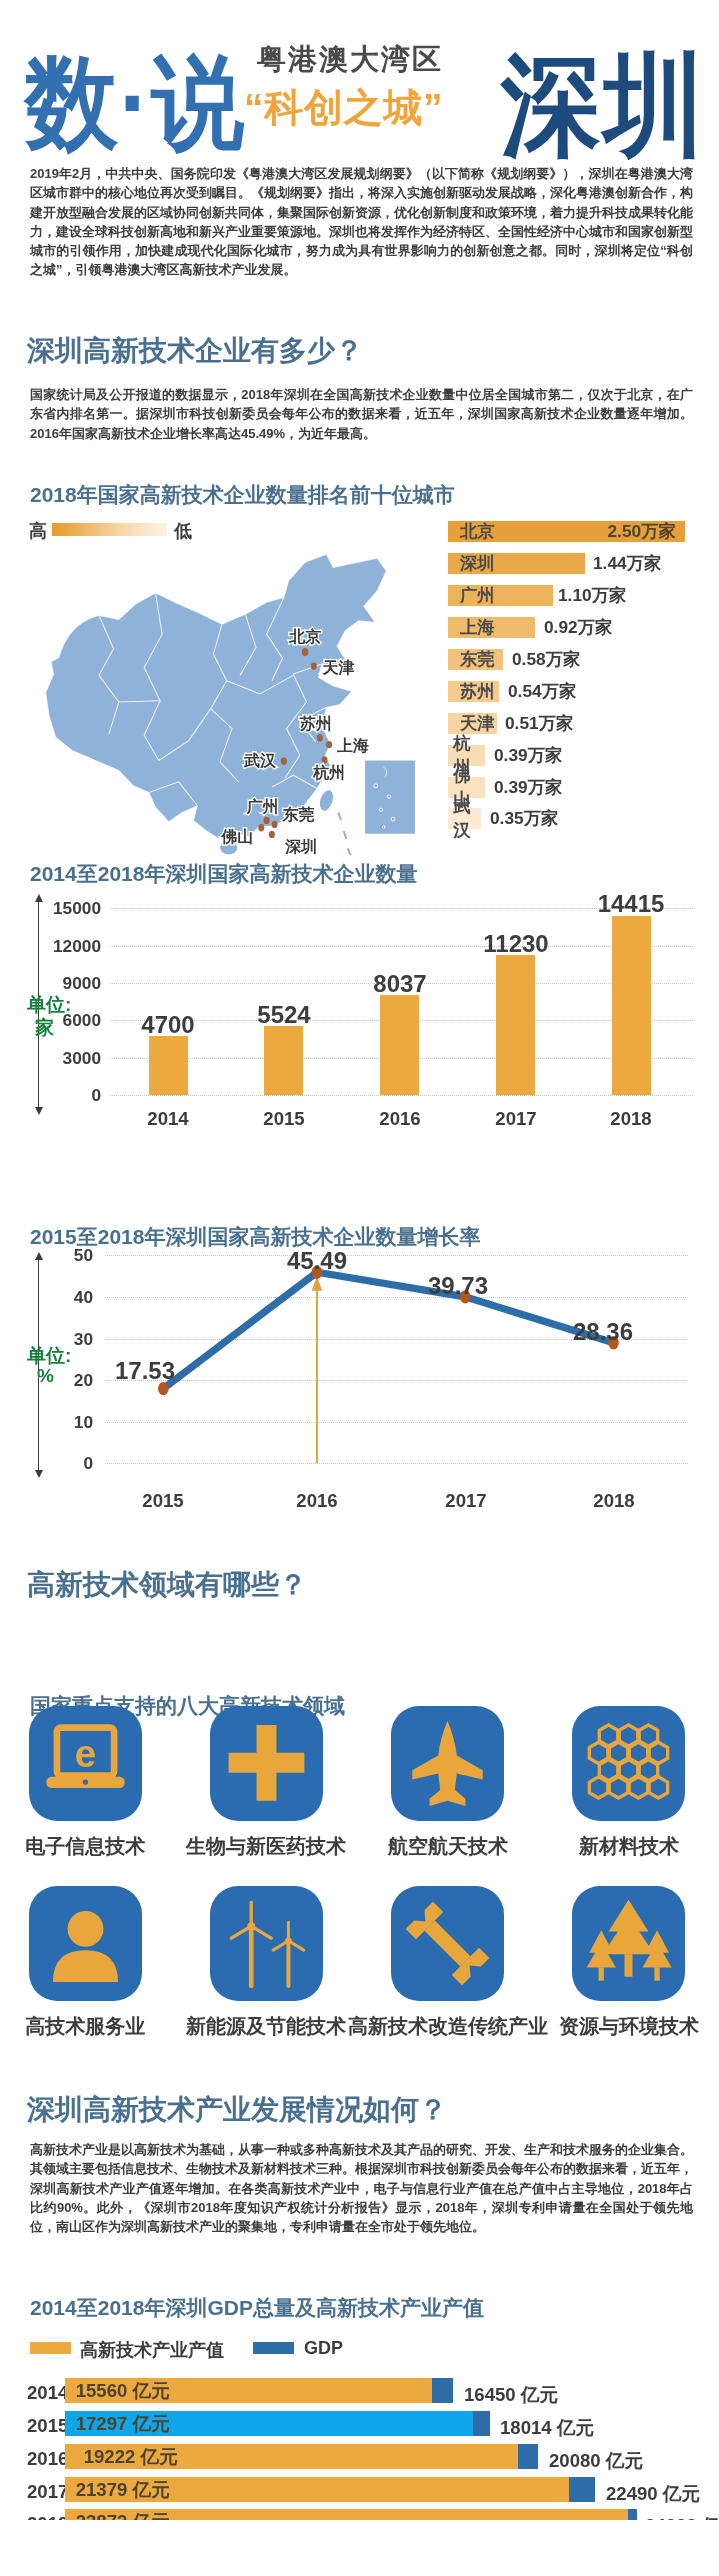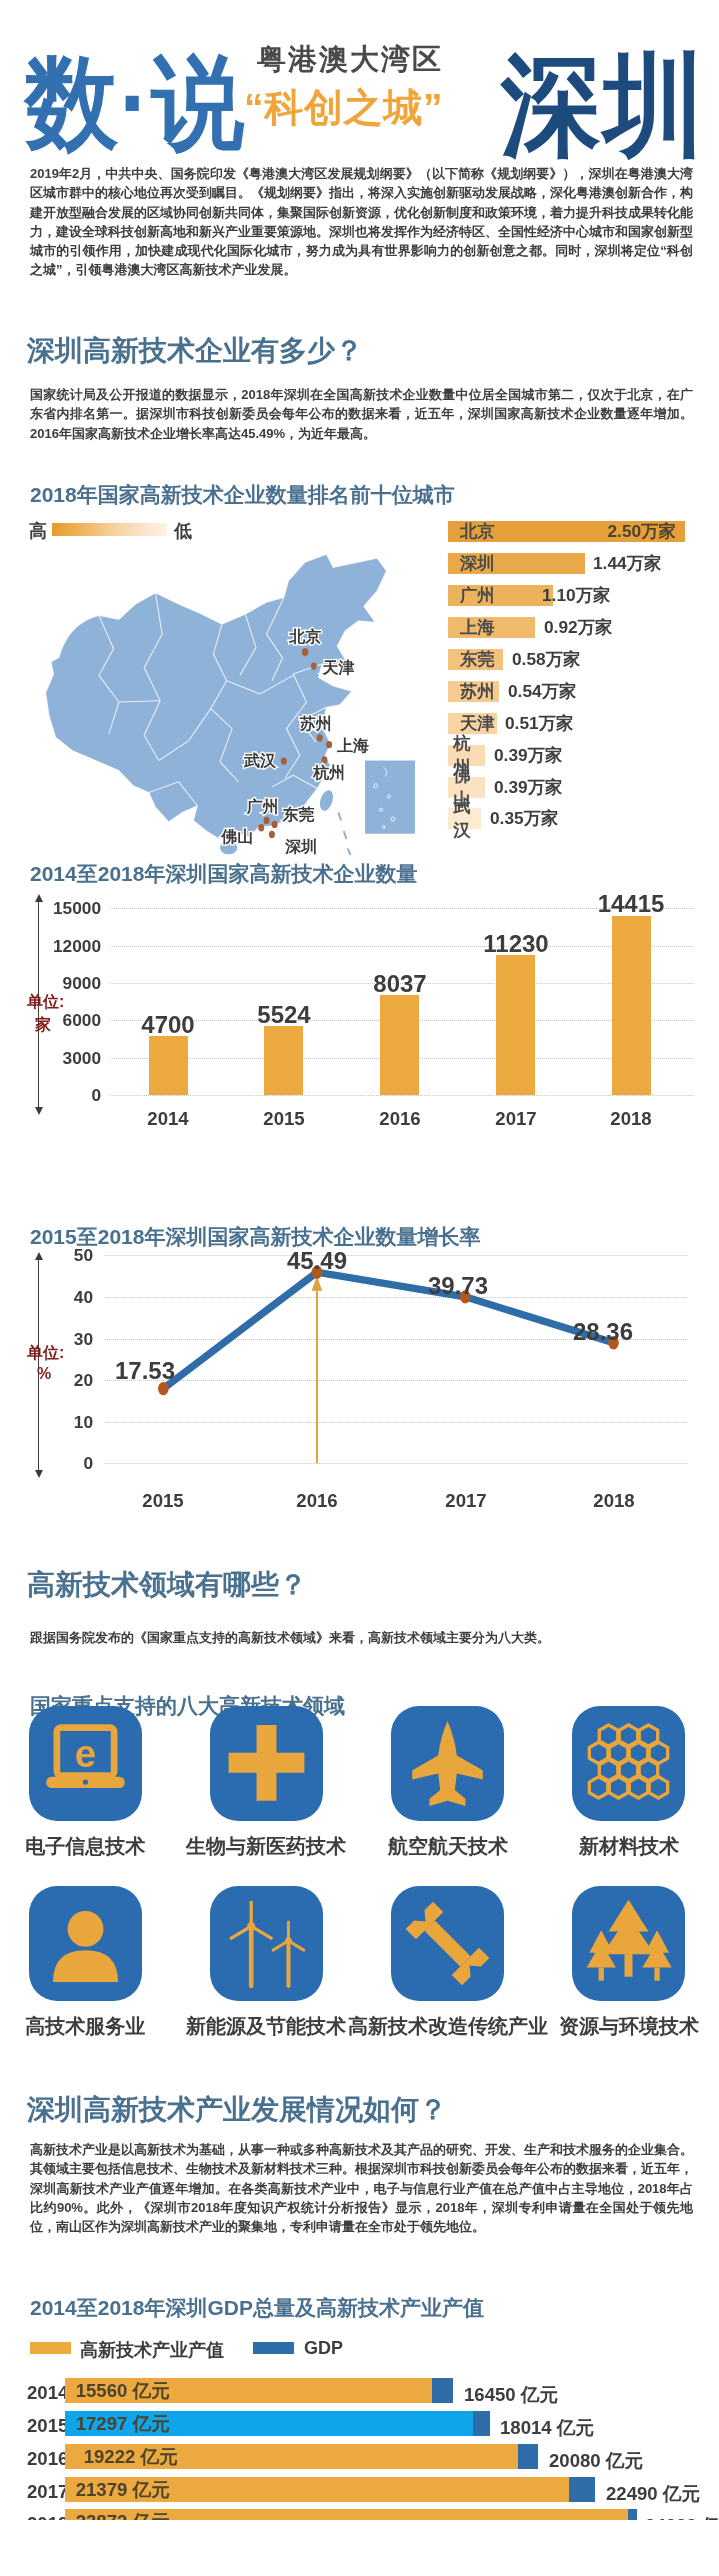--- a/index.html
+++ b/index.html
@@ -11,21 +11,21 @@
   .title-region{font-weight:bold;color:#4a4a4a;font-size:29px;letter-spacing:2px;}
   .title-quote{font-weight:bold;color:#efa53a;font-size:39px;letter-spacing:0.7px;}
   .para{font-size:13px;line-height:19.3px;font-weight:600;color:#3d3d3d;text-align:justify;}
   .h-section{font-size:28px;font-weight:bold;color:#49708f;}
   .h-chart{font-size:21px;font-weight:bold;color:#49708f;}
   .tick{font-size:17.3px;color:#3d3d3d;font-weight:600;text-align:right;}
   .gridline{border-top:1.3px dotted #c6c6c6;height:0;}
   .axis-line{width:1.3px;background:#3a3a3a;}
   .arrow-up{width:0;height:0;border-left:4px solid transparent;border-right:4px solid transparent;border-bottom:8.7px solid #3a3a3a;}
   .arrow-down{width:0;height:0;border-left:4px solid transparent;border-right:4px solid transparent;border-top:8.7px solid #3a3a3a;}
-  .unit{font-size:16px;font-weight:600;color:#7f1d1d;}
+  .unit{font-size:19px;font-weight:600;color:#15803d;}
   .vbar{background:#eca93f;}
   .vbar-label{font-size:24px;font-weight:600;color:#3d3d3d;text-align:center;}
   .year-label{font-size:18.6px;font-weight:600;color:#3d3d3d;text-align:center;}
   .c1row{position:absolute;height:20.6px;display:flex;align-items:center;}
   .c1city{font-size:17.3px;font-weight:600;color:#4a4a4a;padding-left:12px;}
   .c1val{font-size:17.3px;font-weight:600;color:#3d3d3d;white-space:nowrap;}
   .legend-label{font-size:18px;font-weight:600;color:#3d3d3d;}
   .tile{position:absolute;width:113px;height:115px;background:#2b6cb0;border-radius:28px;}
   .tile-label{position:absolute;width:200px;text-align:center;font-size:20px;font-weight:bold;color:#3d3d3d;}
   .gbar-in{font-size:18.6px;font-weight:600;color:#4d432e;white-space:nowrap;}
@@ -131,21 +131,21 @@
     </div>
     <div class="c1row" style="left:448px;top:553px;width:137px;background:#e9a94b;">
       <span class="c1city">深圳</span>
       </div>
     <div class="c1row" style="left:593px;top:553px;">
         <span class="c1val">1.44万家</span>
       </div>
     <div class="c1row" style="left:448px;top:585px;width:105px;background:#edb25c;">
       <span class="c1city">广州</span>
       </div>
-    <div class="c1row" style="left:542px;top:585px;">
+    <div class="c1row" style="left:558px;top:585px;">
         <span class="c1val">1.10万家</span>
       </div>
     <div class="c1row" style="left:448px;top:617px;width:87px;background:#f0ba6c;">
       <span class="c1city">上海</span>
       </div>
     <div class="c1row" style="left:544px;top:617px;">
         <span class="c1val">0.92万家</span>
       </div>
     <div class="c1row" style="left:448px;top:649px;width:55px;background:#f3c37e;">
       <span class="c1city">东莞</span>
@@ -263,21 +263,20 @@
     <div class="abs vbar-label" style="left:418px;top:1272px;width:80px;">39.73</div>
     <div class="abs vbar-label" style="left:563px;top:1318px;width:80px;">28.36</div>
 
     <div class="abs year-label" style="left:123px;top:1490px;width:80px;">2015</div>
     <div class="abs year-label" style="left:277px;top:1490px;width:80px;">2016</div>
     <div class="abs year-label" style="left:426px;top:1490px;width:80px;">2017</div>
     <div class="abs year-label" style="left:574px;top:1490px;width:80px;">2018</div>
   </div>
 
   <div class="abs h-section" style="left:27px;top:1566px;">高新技术领域有哪些？</div>
-  <div class="abs para" style="left:30px;top:1628px;width:663px;">跟据国务院发布的《国家重点支持的高新技术领域》来看，高新技术领域主要分为八大类。</div>
   <div class="abs h-chart" style="left:30px;top:1692px;">国家重点支持的八大高新技术领域</div>
 
   <div class="tile" style="left:29px;top:1706px;">
     <svg width="113" height="115" viewBox="0 0 170 172">
       <rect x="42" y="32" width="86" height="72" rx="6" fill="none" stroke="#e8a63c" stroke-width="10"></rect>
       <text x="85" y="92" text-anchor="middle" font-size="58" font-weight="bold" fill="#e8a63c" font-family="Liberation Serif, serif">e</text>
       <rect x="26" y="106" width="118" height="17" rx="8" fill="#e8a63c"></rect>
       <circle cx="85" cy="114" r="4" fill="#2b6cb0"></circle>
     </svg>
   </div>

